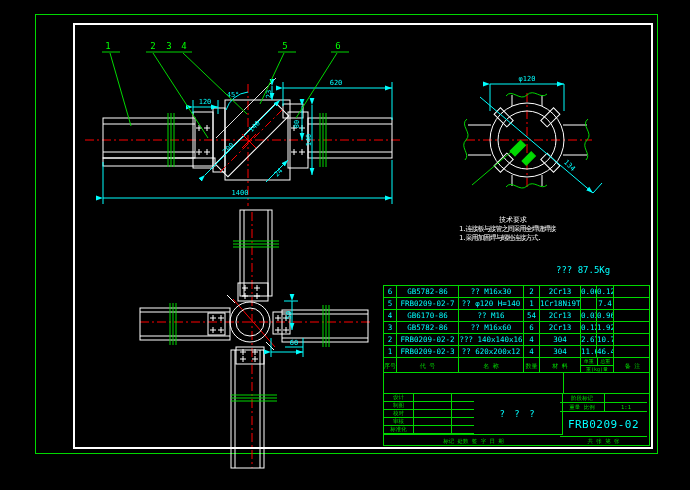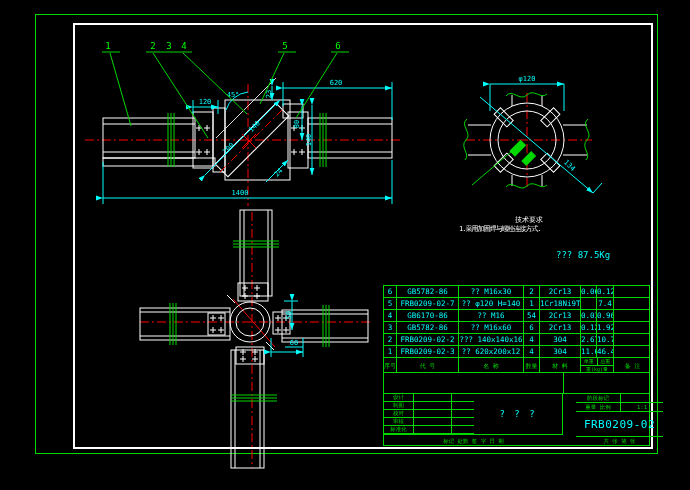--- a/index.html
+++ b/index.html
@@ -5,22 +5,22 @@
   html,body{margin:0;padding:0;background:#000;}
   .canvas{position:relative;width:690px;height:490px;background:#000;overflow:hidden;
           font-family:"DejaVu Sans Mono","Liberation Mono",monospace;}
   .paper-border{position:absolute;left:35px;top:14px;width:621px;height:438px;border:1px solid #00d800;}
   .frame{position:absolute;left:73px;top:23px;width:576px;height:422px;border:2px solid #fff;}
   svg{position:absolute;overflow:visible;}
   svg text{font-family:"DejaVu Sans Mono","Liberation Mono",monospace;}
   .dimtxt{fill:#00ffff;font-size:7px;}
   .baltxt{fill:#00ff00;font-size:9px;}
   .notes{position:absolute;left:459px;top:216px;width:156px;color:#fff;font-size:7px;line-height:9px;letter-spacing:-1px;white-space:nowrap;}
-  .notes .nh{margin-left:56px;letter-spacing:0;}
-  .totwt{position:absolute;left:556px;top:250px;color:#00ffff;font-size:9px;letter-spacing:0;}
+  .notes .nh{margin-left:40px;letter-spacing:0;}
+  .totwt{position:absolute;left:556px;top:265px;color:#00ffff;font-size:9px;letter-spacing:0;}
   .bom{position:absolute;left:383px;top:285px;width:267px;color:#00ffff;}
   .bom,.bom *{box-sizing:border-box;}
   .brow{display:grid;grid-template-columns:13px 62px 65px 16px 41px 16px 17px 37px;height:12px;border-left:1px solid #00d800;border-top:1px solid #00d800;border-right:1px solid #00d800;}
   .brow>div{border-right:1px solid #00d800;font-size:7.5px;line-height:11px;text-align:center;overflow:hidden;white-space:nowrap;}
   .brow>div:last-child{border-right:none;}
   .bhead{display:grid;grid-template-columns:13px 62px 65px 16px 41px 33px 37px;height:16px;border:1px solid #00d800;color:#00d800;}
   .bhead>div{border-right:1px solid #00d800;font-size:6px;line-height:15px;text-align:center;overflow:hidden;white-space:nowrap;}
   .bhead>div:last-child{border-right:none;}
   .wcell{display:flex;flex-direction:column;line-height:7px;}
   .wtop{display:flex;height:8px;border-bottom:1px solid #00d800;}
@@ -29,21 +29,21 @@
   .wbot{font-size:5px;line-height:7px;}
   .spacer{height:20px;border-left:1px solid #00d800;border-right:1px solid #00d800;position:relative;}
   .spacer .vdiv{position:absolute;left:179px;top:0;width:1px;height:100%;background:#00d800;}
   .tblock{position:relative;height:53px;border:1px solid #00d800;color:#00d800;}
   .tb-left-grid{position:absolute;left:0;top:0;width:90px;height:40px;}
   .tb-lrow{display:flex;height:8px;border-bottom:1px solid #00d800;}
   .tb-lrow div{border-right:1px solid #00d800;font-size:5.5px;line-height:7px;overflow:hidden;white-space:nowrap;text-align:center;}
   .tb-lc1{width:30px;}.tb-lc2{width:38px;}.tb-lc3{width:21px;border-right:none!important;}
   .tb-bottom-left{position:absolute;left:0;top:40px;width:179px;height:12px;border-top:1px solid #00d800;font-size:5.5px;line-height:12px;text-align:center;overflow:hidden;white-space:nowrap;}
   .tb-title{position:absolute;left:90px;top:0;width:89px;height:40px;border-right:1px solid #00d800;color:#00ffff;font-size:9px;display:flex;align-items:center;justify-content:center;letter-spacing:2px;}
-  .tb-right{position:absolute;left:192px;top:0;width:87px;height:52px;}
+  .tb-right{position:absolute;left:176px;top:0;width:87px;height:52px;}
   .tb-r1{display:flex;height:9px;border-bottom:1px solid #00d800;}
   .tb-r1>div{font-size:5.5px;line-height:8px;text-align:center;overflow:hidden;white-space:nowrap;}
   .tb-ra{width:45px;border-right:1px solid #00d800;}
   .tb-rb{flex:1;}
   .tb-dwg{height:25px;color:#00ffff;font-size:11px;display:flex;align-items:center;justify-content:center;border-bottom:1px solid #00d800;letter-spacing:0.5px;}
   .tb-r4{height:8px;font-size:5.5px;line-height:8px;text-align:center;overflow:hidden;white-space:nowrap;}
 </style>
 </head>
 <body>
 
@@ -255,20 +255,21 @@
       <line x1="150" y1="142" x2="168" y2="142"></line>
     </g>
     <g>
       <text class="dimtxt" x="154" y="112" text-anchor="middle" transform="rotate(-90 154 110)">50</text>
       <text class="dimtxt" x="159" y="140" text-anchor="middle">60</text>
     </g>
   </svg>
 
   <div class="notes">
     <div class="nh">技术要求</div>
+    <div>1.连接板与接管之间采用全焊缝焊接</div>
     <div>1.采用加固焊与螺栓连接方式.</div>
   </div>
 
   <div class="totwt">???  87.5Kg</div>
 
   <div class="bom">
     <div id="bom-rows">
         <div class="brow">
           <div>6</div>
           <div>GB5782-86</div>

